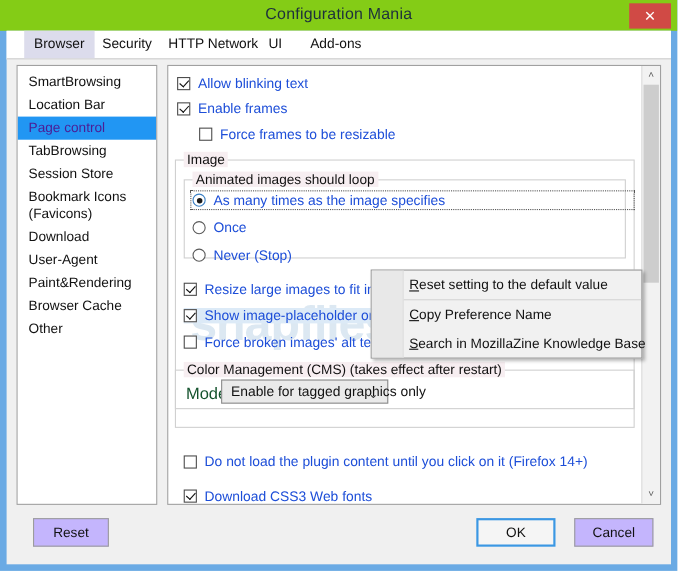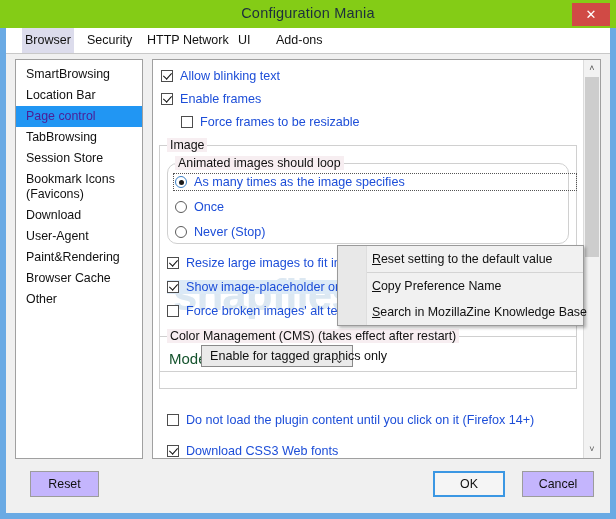--- a/index.html
+++ b/index.html
@@ -75,21 +75,21 @@
     border-bottom: 1px solid #c8c8c8;
     box-sizing: border-box;
   }
   .tab {
     position: absolute;
     top: 0;
     height: 25px;
     line-height: 25px;
     font-size: 12.5px;
     color: #111111;
-    padding: 0 3px;
+    padding: 0 9px;
     cursor: pointer;
     white-space: nowrap;
     box-sizing: border-box;
   }
   .tab.selected {
     background: #dcdcec;
   }
 
   
   .split {
@@ -414,21 +414,21 @@
 
           <div class="row" style="left:28px; top:55px;">
             <span class="cb"></span>
             <span>Force frames to be resizable</span>
           </div>
 
           <div class="group" style="left:6px; top:85px; width:418px; height:227px;">
             <div class="group-label">Image</div>
           </div>
 
-          <div class="group" style="left:14px; top:103px; width:402px; height:81px;border-radius:10px;">
+          <div class="group" style="left:14px; top:103px; width:402px; height:72px;">
             <div class="group-label">Animated images should loop</div>
           </div>
 
           <div class="row focusbox" style="left:22px; top:115px;">
             <span class="rb checked"></span>
             <span>As many times as the image specifies</span>
           </div>
 
           <div class="row" style="left:22px; top:140px;">
             <span class="rb"></span>

